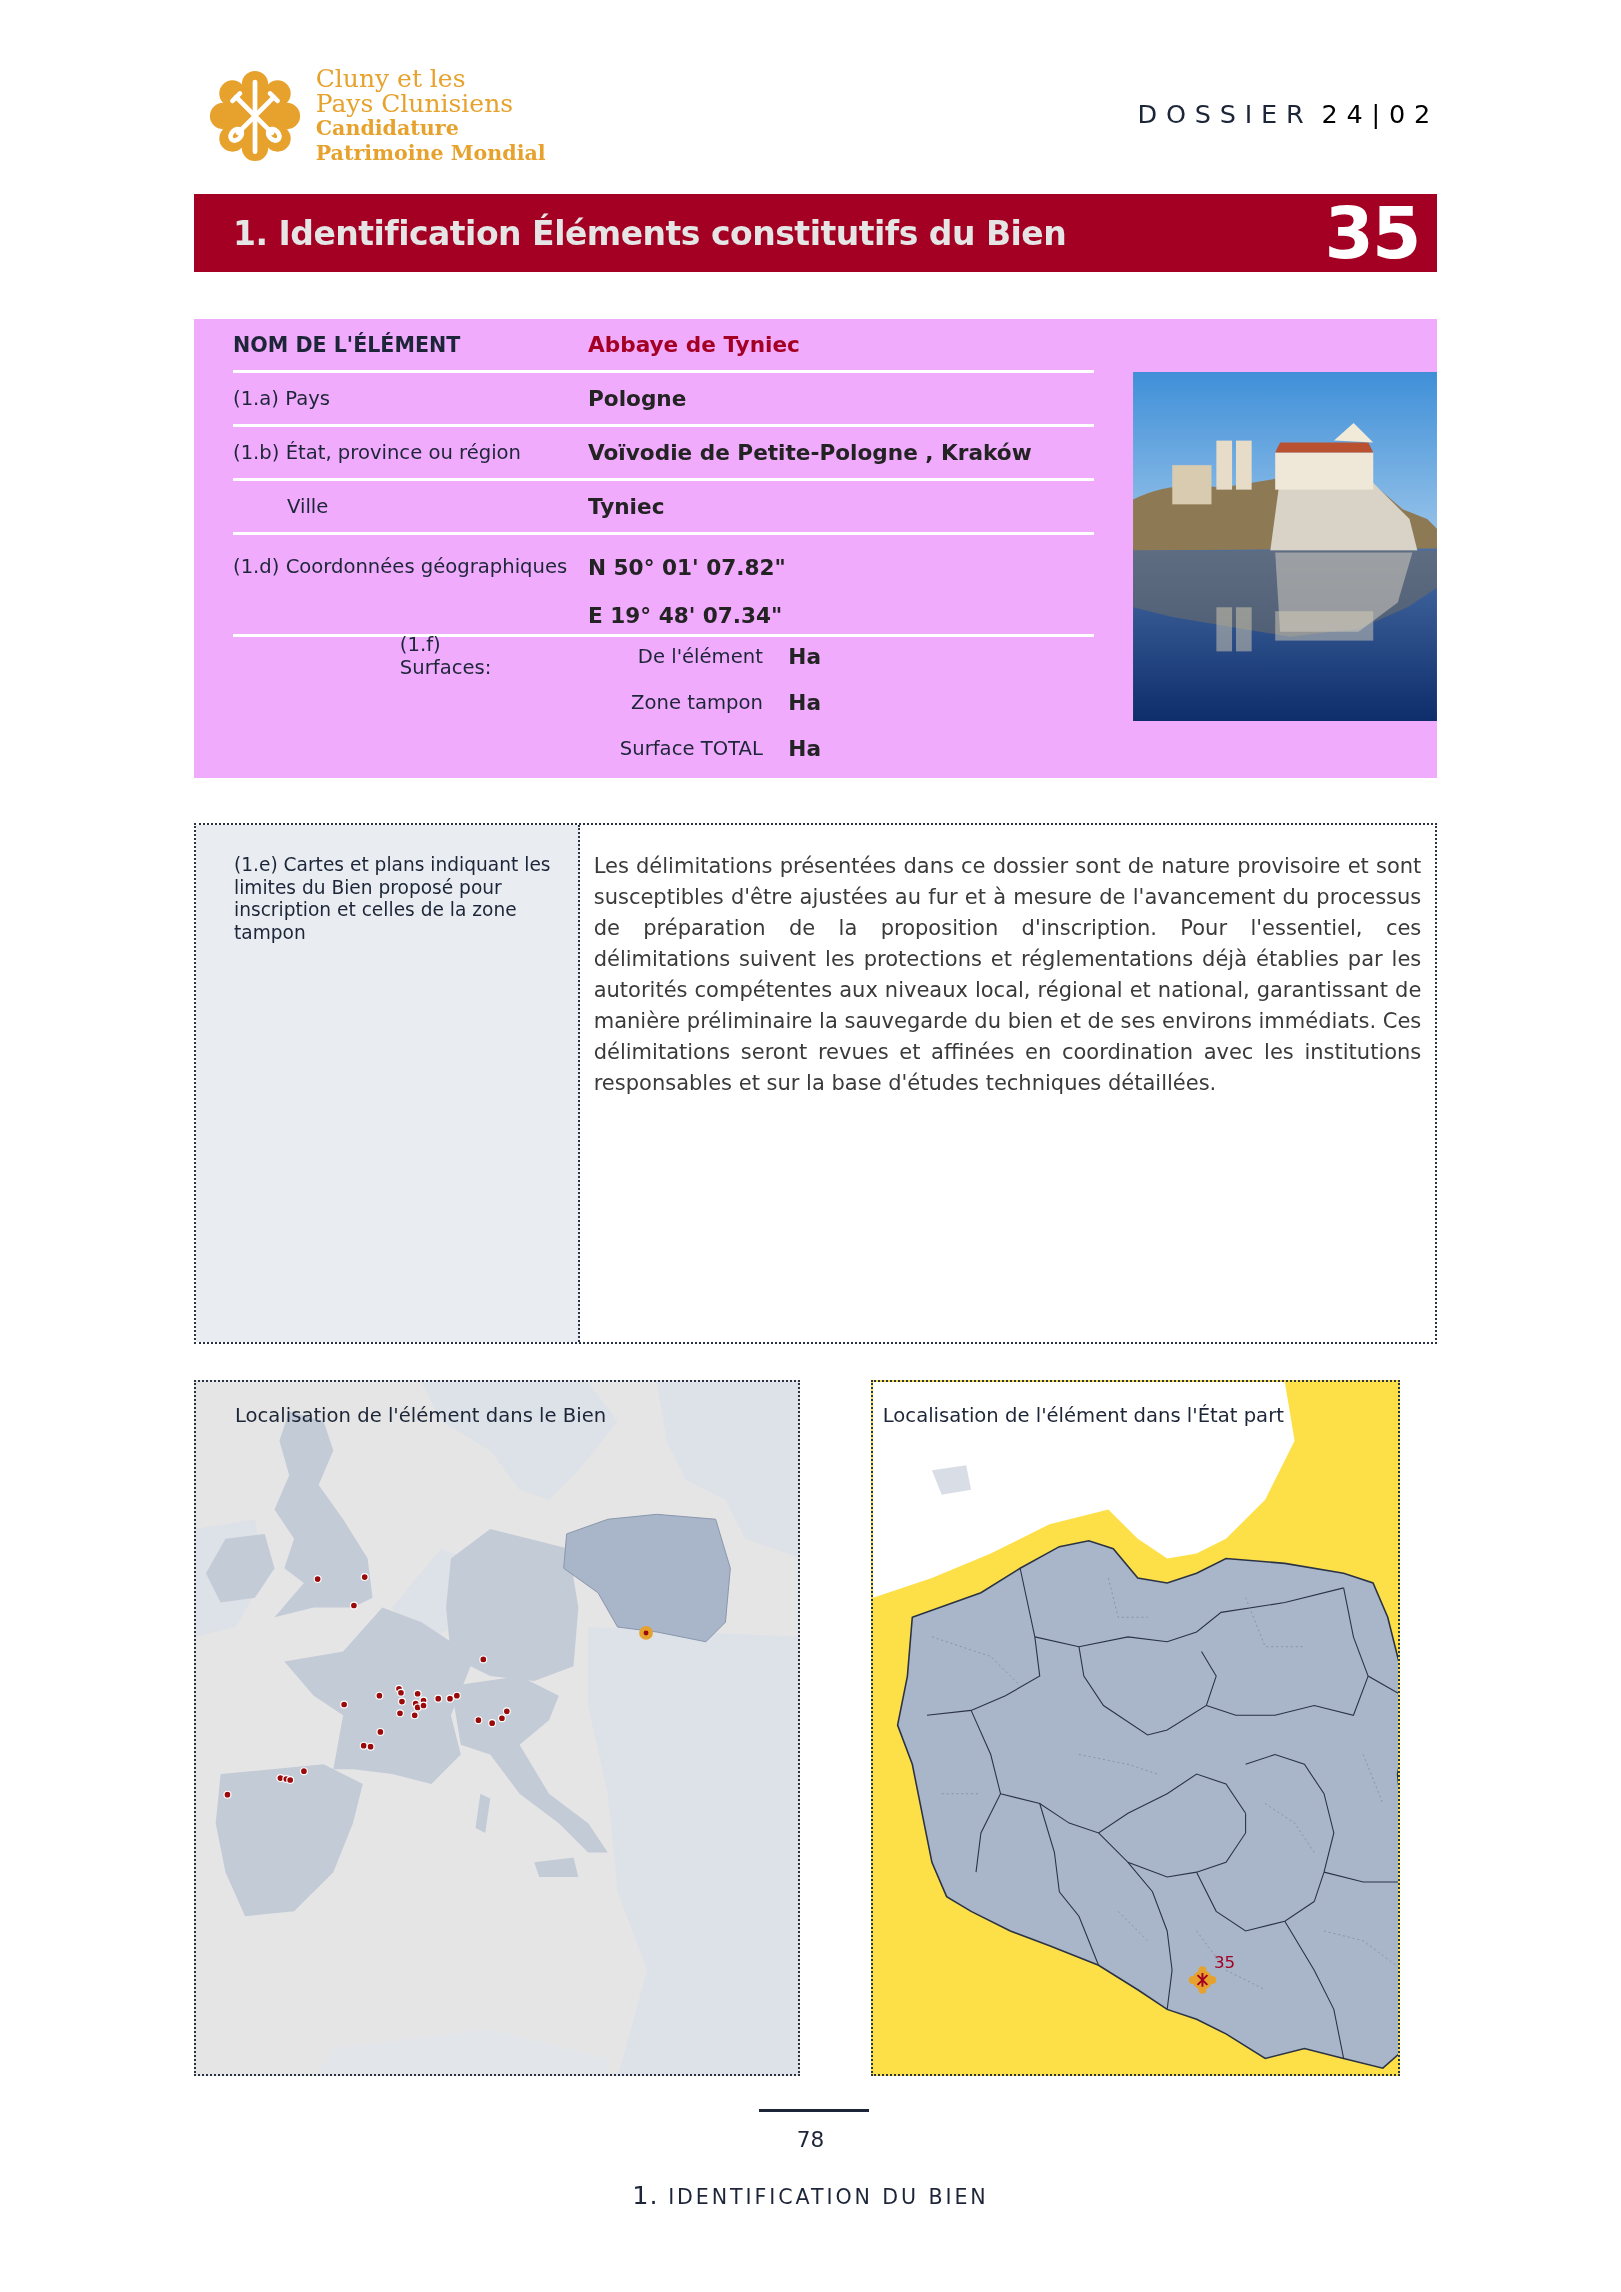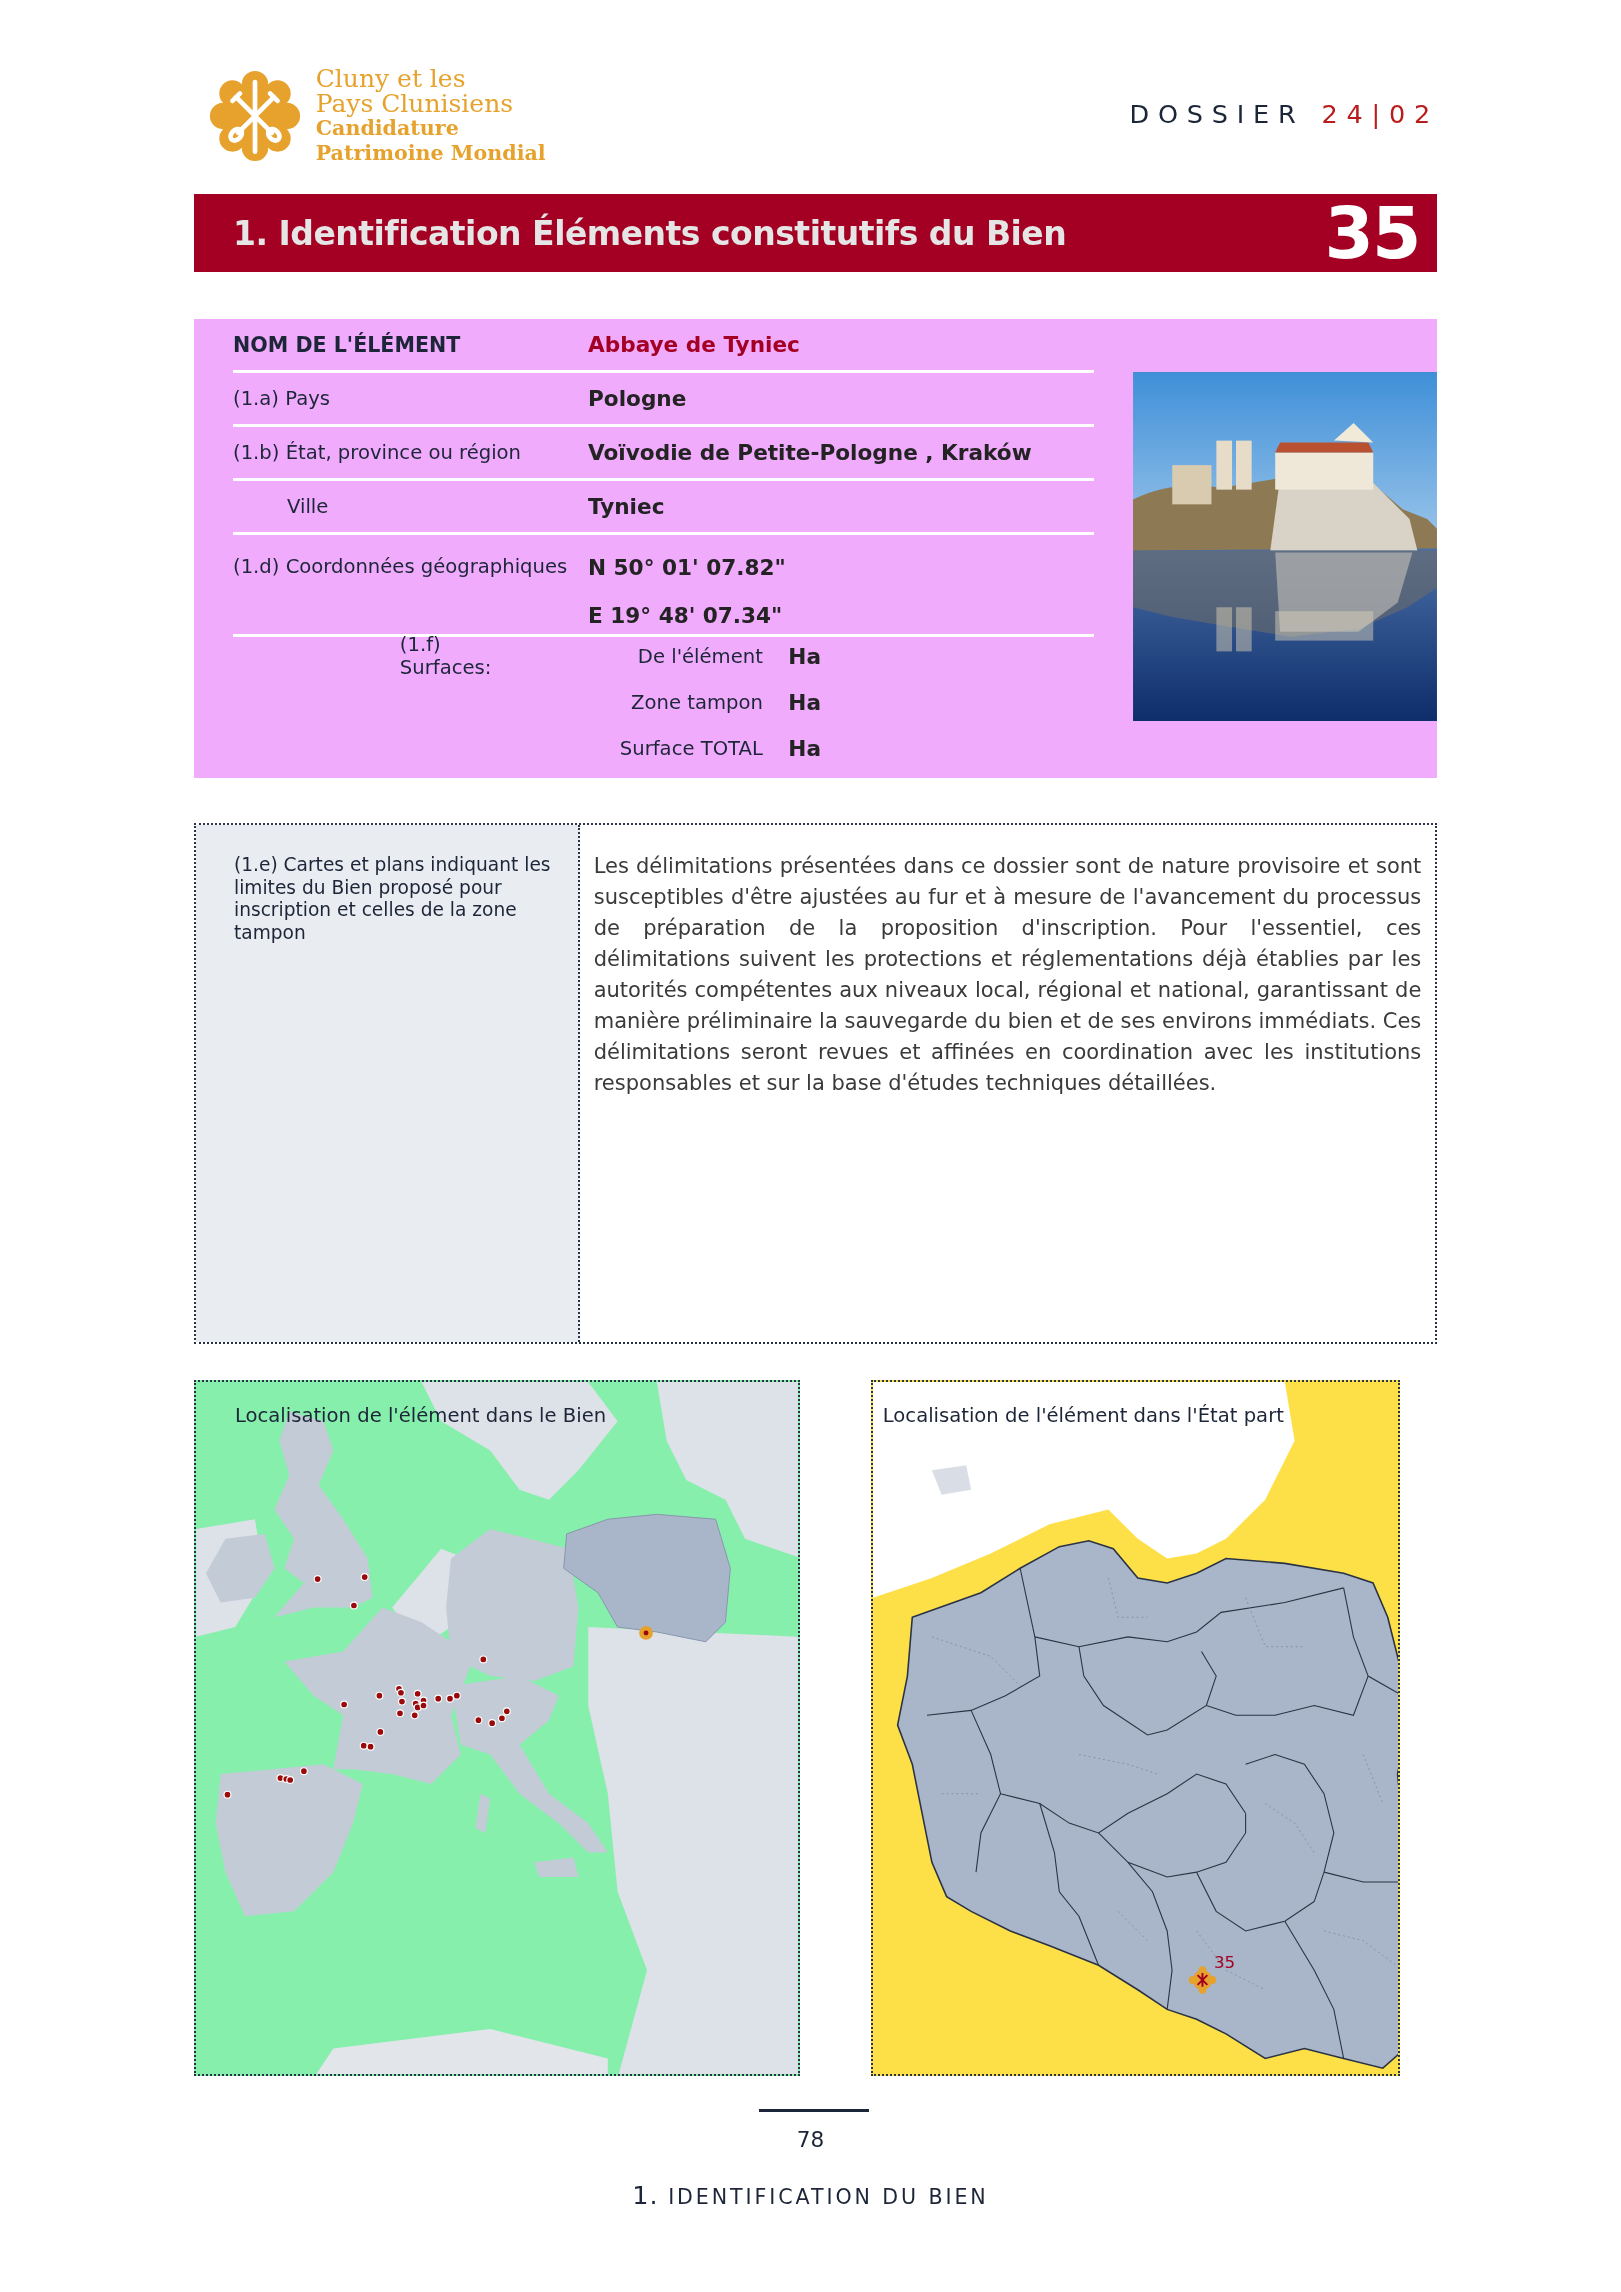--- a/index.html
+++ b/index.html
@@ -8,21 +8,21 @@
 
   
   .logo { position: absolute; left: 208px; top: 67px; display: flex; align-items: center; }
   .logo-mark { width: 94px; height: 94px; }
   .logo-text { margin-left: 13.7px; font-family: "DejaVu Serif", "Liberation Serif", serif; color: #e6a22c; line-height: 24.5px; }
   .logo-text .l1, .logo-text .l2 { font-size: 25px; font-weight: normal; }
   .logo-text .l3, .logo-text .l4 { font-size: 20.6px; font-weight: bold; }
 
   .dossier { position: absolute; right: 182px; top: 99px; font-size: 25.5px; letter-spacing: 8.8px; font-family: "DejaVu Sans", sans-serif; }
   .dossier .word { color: #1d2638; }
-  .dossier .num { color: #b91c1c; margin-left: 17px; }
+  .dossier .num { color: #000000; margin-left: 9px; }
 
   
   .band { position: absolute; left: 194px; top: 194px; width: 1243px; height: 78px; background: #a30023; display: flex; align-items: center; justify-content: space-between; padding: 0 17.6px 0 39px; }
   .band-title { color: #e5e5e5; font-size: 33px; font-weight: bold; font-family: "DejaVu Sans", sans-serif; letter-spacing: -0.5px; }
   .band-num { color: #ffffff; font-size: 71px; font-weight: bold; font-family: "DejaVu Sans", sans-serif; letter-spacing: -2px; }
 
   
   .info { position: absolute; left: 194px; top: 319px; width: 1243px; height: 459px; background: #f0abfc; }
   .info-rows { position: absolute; left: 39px; top: 0; width: 861px; }
   .row { position: relative; height: 54px; border-bottom: 3.9px solid #ffffff; display: flex; align-items: center; }
@@ -41,21 +41,21 @@
   .surf-row .u { margin-left: 25.5px; font-size: 21.6px; font-weight: bold; color: #232323; font-family: "DejaVu Sans", sans-serif; }
 
   .photo { position: absolute; left: 1133px; top: 372px; width: 304px; height: 349px; overflow: hidden; }
 
   
   .mapsbox { position: absolute; left: 194px; top: 823px; width: 1243px; height: 521px; border: 2px dotted #2a3345; display: flex; }
   .mapsbox .left { width: 384px; background: #e9ecf1; border-right: 2px dotted #2a3345; padding: 29px 19.6px 0 38px; font-size: 18.6px; line-height: 22.5px; font-family: "DejaVu Sans", sans-serif; color: #1d2638; }
   .mapsbox .right { flex: 1; padding: 25.5px 13.7px 0 13.7px; font-size: 21px; line-height: 31px; text-align: justify; color: #3a3a3a; font-family: "DejaVu Sans", sans-serif; }
 
   
-  .map { position: absolute; top: 1380px; height: 696px; border: 2px dotted #2a3345; overflow: hidden; background: #86efac; }
+  .map { position: absolute; top: 1380px; height: 696px; border: 2px dotted #2a3345; overflow: hidden; background: #e5e5e5; }
   .map.eu { left: 194px; width: 606px; }
   .map.pl { left: 871px; width: 529px; background: #fde047; }
   .map svg { position: absolute; left: 0; top: 0; }
   .map-title { position: absolute; left: 39px; top: 21.6px; font-size: 19.6px; color: #1d2638; font-family: "DejaVu Sans", sans-serif; z-index: 2; }
   .map.pl .map-title { left: 9.8px; }
 
   
   .foot-rule { position: absolute; left: 759px; top: 2109px; width: 110px; height: 2.9px; background: #1d2638; }
   .page-num { position: absolute; left: 0; width: 1621px; top: 2127px; text-align: center; font-size: 21.6px; color: #1d2638; font-family: "DejaVu Sans", sans-serif; }
   .foot-sec { position: absolute; left: 0; width: 1621px; top: 2180px; text-align: center; font-size: 20.6px; color: #1d2638; font-family: "DejaVu Sans", sans-serif; letter-spacing: 2.9px; }

